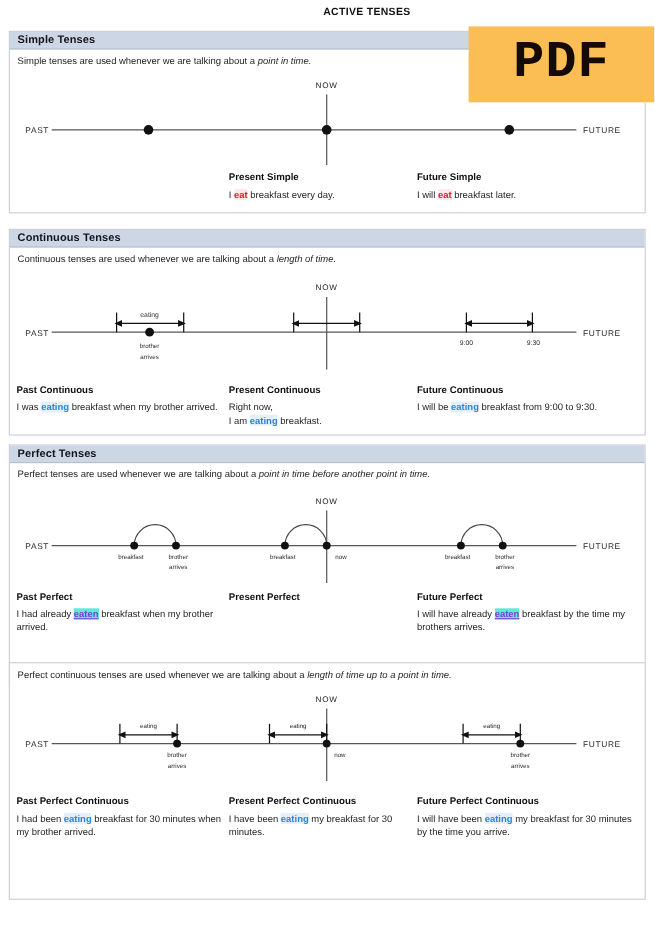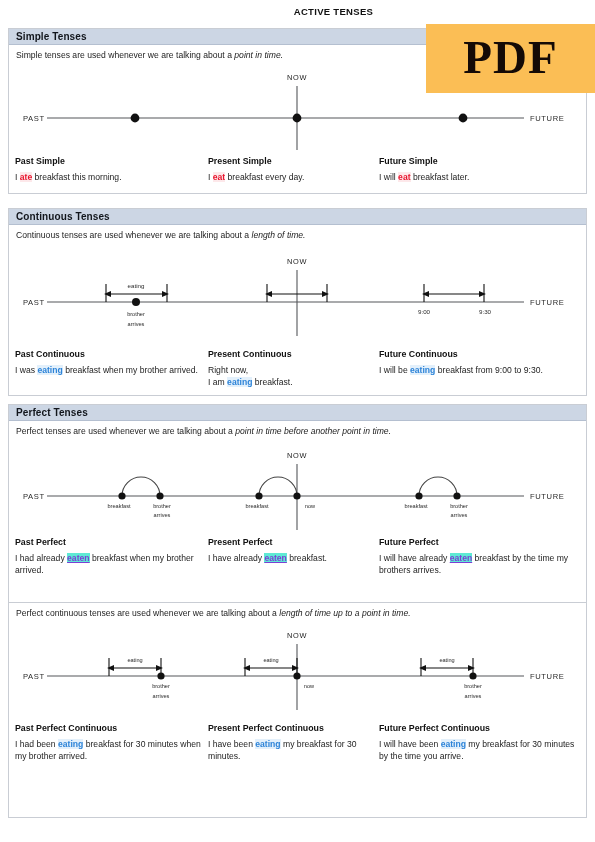--- a/index.html
+++ b/index.html
@@ -103,21 +103,21 @@
     top: 24px;
     width: 169px;
     height: 69px;
     background: #fbbe55;
     display: flex;
     align-items: center;
     justify-content: center;
     z-index: 40;
   }
   #pdf-badge .pdf-text {
-    font-family: Liberation Serif, serif;
+    font-family: Liberation Mono, monospace;
     font-weight: bold;
     font-size: 47px;
     letter-spacing: 1px;
     color: #140a06;
     line-height: 1;
     padding-bottom: 3px;
   }
 
   
   text {
@@ -153,24 +153,20 @@
       <line x1="288" y1="26" x2="288" y2="90" stroke="#55565a" stroke-width="1.1"></line>
       <text class="t-now" x="288" y="20" text-anchor="middle">NOW</text>
 
       <circle cx="126" cy="58" r="4.4" fill="#111"></circle>
       <circle cx="288" cy="58" r="4.4" fill="#111"></circle>
       <circle cx="454" cy="58" r="4.4" fill="#111"></circle>
     </svg>
   </div>
 
   <div class="cols" style="height:40px;">
-    <div class="col col-0">
-      <span class="title">Past Simple</span>
-      <span class="body"><span>I </span><span class="hl-red">ate</span><span> breakfast this morning.</span></span>
-    </div>
     <div class="col col-1">
       <span class="title">Present Simple</span>
       <span class="body"><span>I </span><span class="hl-red">eat</span><span> breakfast every day.</span></span>
     </div>
     <div class="col col-2">
       <span class="title">Future Simple</span>
       <span class="body"><span>I </span><span class="aux">will </span><span class="hl-red">eat</span><span> breakfast later.</span></span>
     </div>
   </div>
 </div>
@@ -286,21 +282,20 @@
     </svg>
   </div>
 
   <div class="cols" style="height:48px;">
     <div class="col col-0">
       <span class="title">Past Perfect</span>
       <span class="body"><span>I </span><span class="aux">had </span><span>already </span><span class="hl-purple">eaten</span><span> breakfast when my brother arrived.</span></span>
     </div>
     <div class="col col-1">
       <span class="title">Present Perfect</span>
-      <span class="body"><span>I </span><span class="aux">have </span><span>already </span><span class="hl-purple">eaten</span><span> breakfast.</span></span>
     </div>
     <div class="col col-2">
       <span class="title">Future Perfect</span>
       <span class="body"><span>I </span><span class="aux">will have </span><span>already </span><span class="hl-purple">eaten</span><span> breakfast by the time my brothers arrives.</span></span>
     </div>
   </div>
 </div>
 
 <div class="section" id="section-3" style="top:602px;height:216px;">
   <div class="sec-intro">

